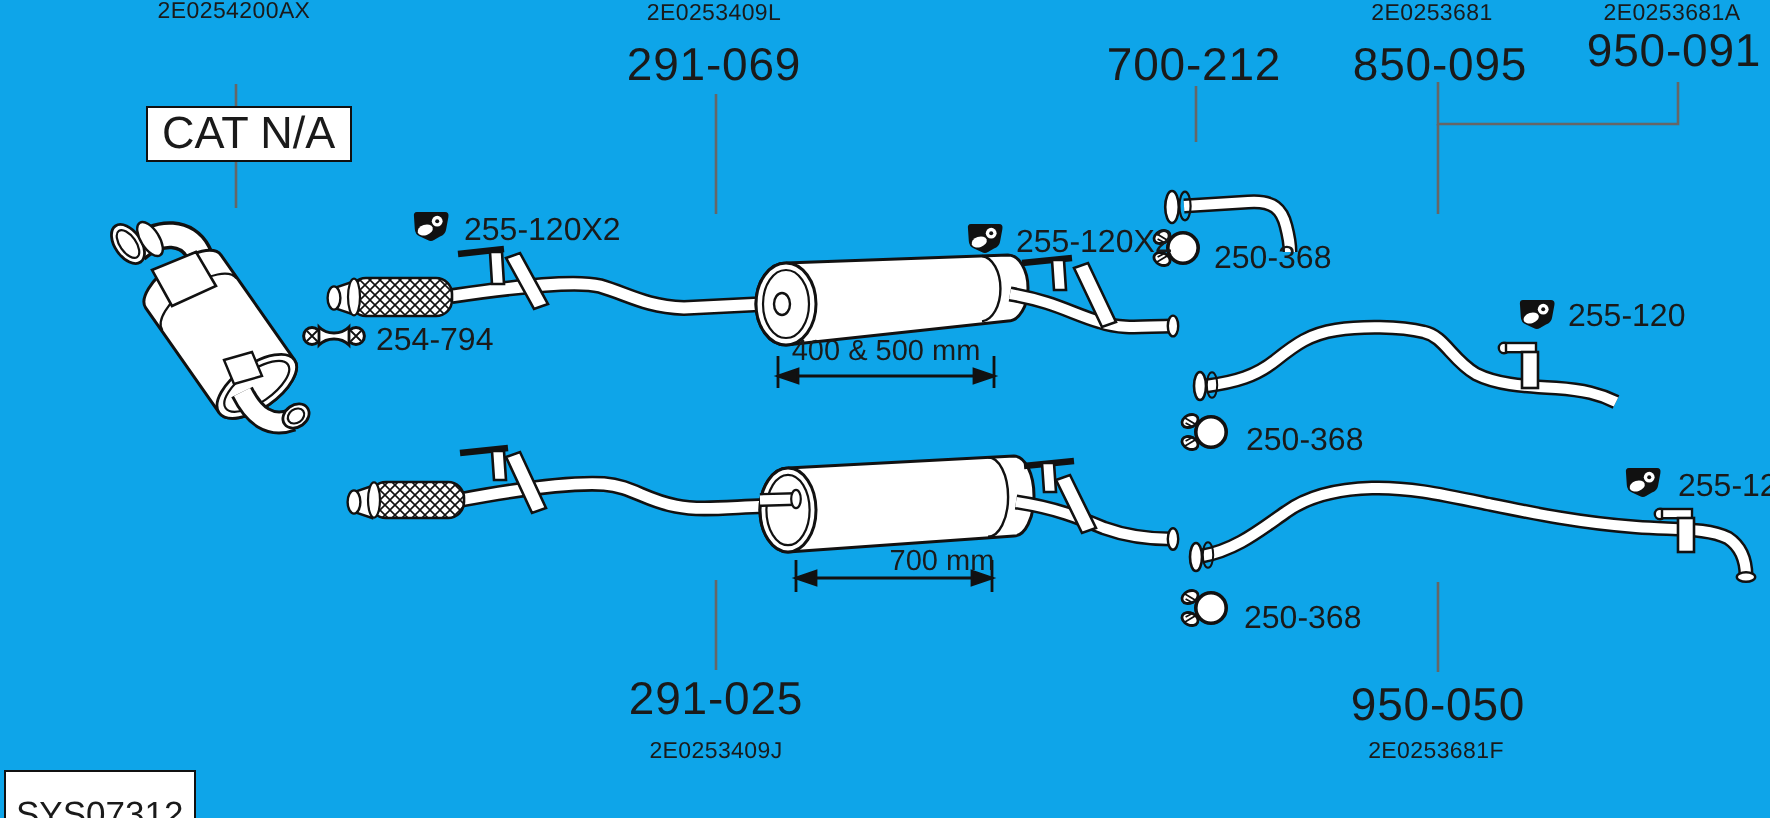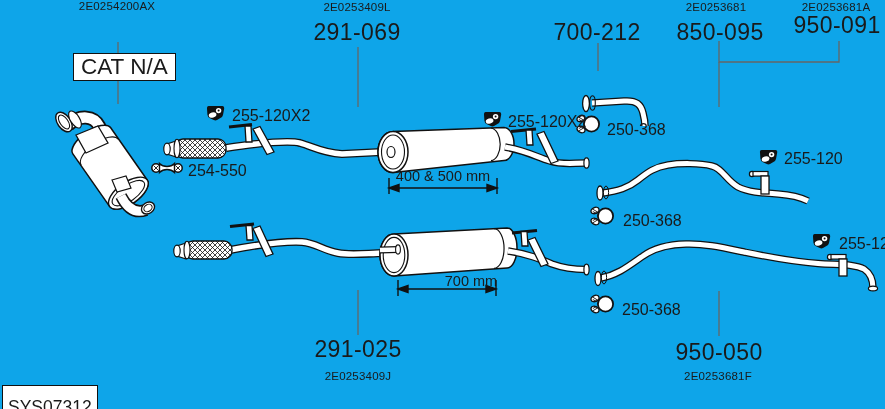--- a/index.html
+++ b/index.html
@@ -242,21 +242,21 @@
 
   <div class="lbl part-num ctr" style="left:597px; top:19px;">700-212</div>
 
   <div class="lbl oe-num ctr" style="left:716px; top:1px;">2E0253681</div>
   <div class="lbl part-num ctr" style="left:720px; top:19px;">850-095</div>
 
   <div class="lbl oe-num ctr" style="left:836px; top:1px;">2E0253681A</div>
   <div class="lbl part-num ctr" style="left:837px; top:12px;">950-091</div>
 
   <div class="lbl hw" style="left:232px; top:107px;">255-120X2</div>
-  <div class="lbl hw" style="left:188px; top:162px;">254-550</div>
+  <div class="lbl hw" style="left:188px; top:162px;">254-794</div>
   <div class="lbl hw" style="left:508px; top:113px;">255-120X2</div>
   <div class="lbl hw" style="left:607px; top:121px;">250-368</div>
   <div class="lbl hw" style="left:784px; top:150px;">255-120</div>
   <div class="lbl hw" style="left:623px; top:212px;">250-368</div>
   <div class="lbl hw" style="left:839px; top:235px;">255-120</div>
   <div class="lbl hw" style="left:622px; top:301px;">250-368</div>
 
   <div class="lbl dim ctr" style="left:443px; top:168px;">400 &amp; 500 mm</div>
   <div class="lbl dim ctr" style="left:447px; top:273px;margin-left:24px;">700 mm</div>
 

